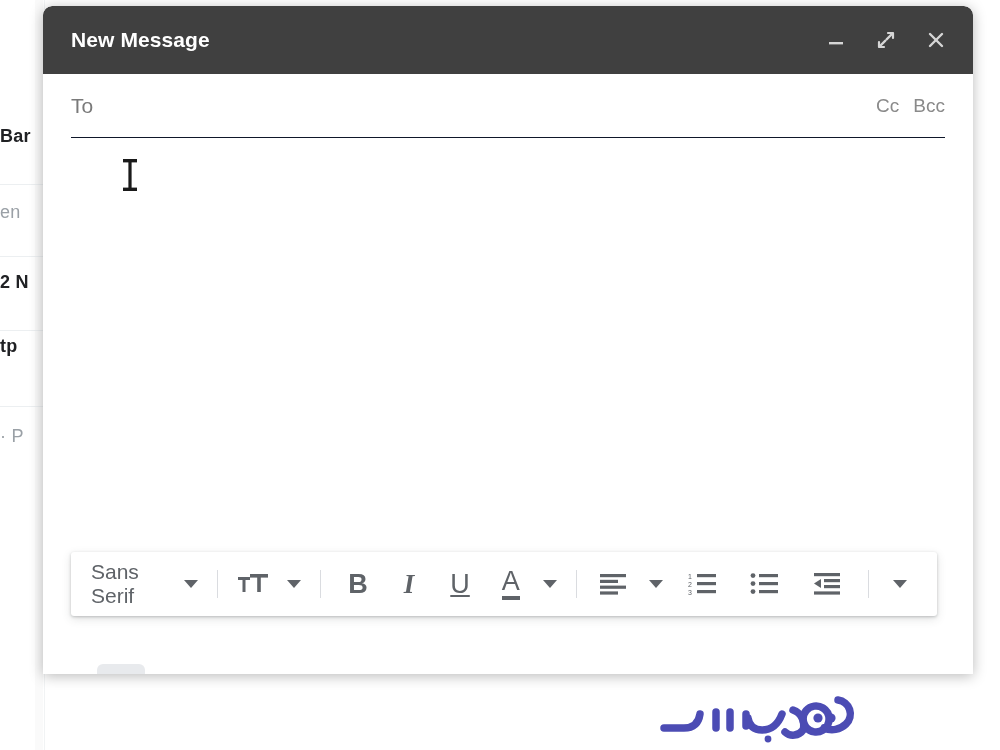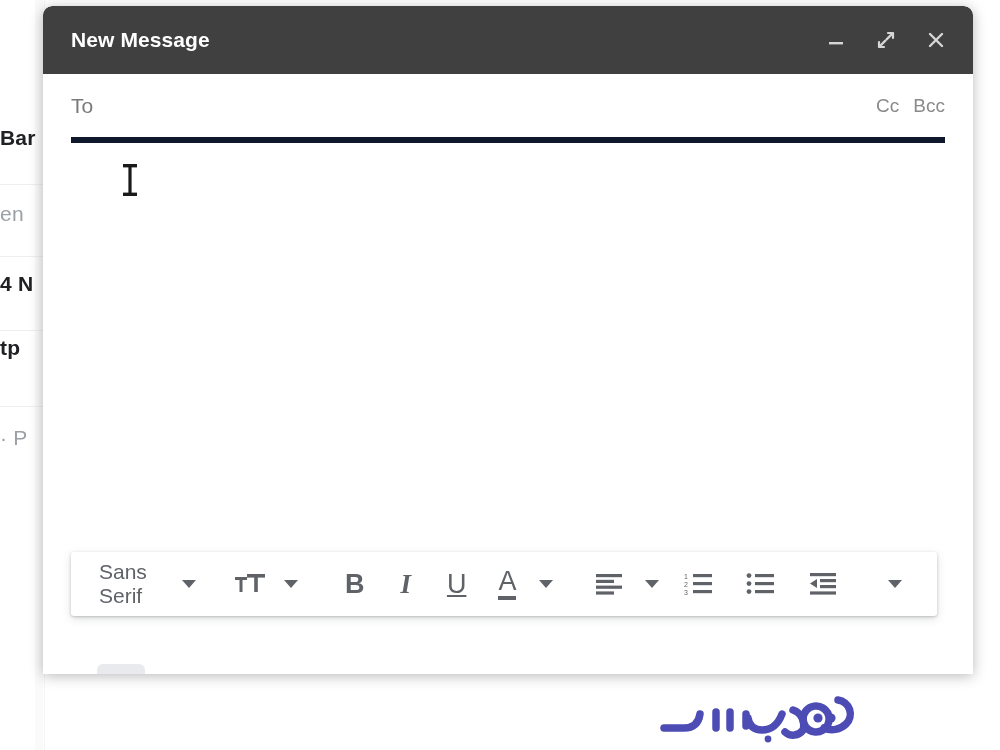--- a/index.html
+++ b/index.html
@@ -33,21 +33,21 @@
     position: absolute;
     left: 0;
     width: 44px;
     height: 1px;
     background: #eceff1;
   }
   .bg-text {
     position: absolute;
     left: 0;
     white-space: nowrap;
-    font-size: 21px;
+    font-size: 18px;
     letter-spacing: .2px;
   }
   .bg-text.bold { font-weight: 700; color: #202124; }
   .bg-text.light { font-weight: 400; color: #9aa0a6; text-align: center; }
   .bg-vline {
     position: absolute;
     top: 0;
     width: 1px;
     height: 750px;
     background: #f1f3f4;
@@ -105,21 +105,21 @@
     cursor: pointer;
     color: #d6d6d6;
   }
   .hdr-btn svg { display: block; }
 
   
   .field-row {
     position: relative;
     height: 63px;
     margin: 0 28px;
-    border-bottom: 6px solid #0f172a;
+    border-bottom: 1px solid #0f172a;
     display: flex;
     align-items: center;
   }
   .field-label {
     font-size: 21px;
     color: #7a7a7a;
     font-weight: 400;
   }
   .ccbcc {
     margin-left: auto;
@@ -152,21 +152,21 @@
     position: absolute;
     left: 28px;
     top: 546px;
     width: 866px;
     height: 64px;
     background: #ffffff;
     border-radius: 3px;
     box-shadow: 0 1px 3px rgba(60,64,67,0.28), 0 3px 10px rgba(60,64,67,0.15);
     display: flex;
     align-items: center;
-    padding: 0 24px;
+    padding: 0 16px;
     box-sizing: border-box;
     gap: 0;
   }
   .fmt-item {
     display: flex;
     align-items: center;
     justify-content: center;
     height: 44px;
     cursor: pointer;
     color: #5f6368;
@@ -262,21 +262,21 @@
 
   <div class="bg-list">
     <div class="bg-vline" style="left:44px"></div>
     <div class="bg-scroll"></div>
     <div class="bg-rowline" style="top:184px"></div>
     <div class="bg-rowline" style="top:256px"></div>
     <div class="bg-rowline" style="top:330px"></div>
     <div class="bg-rowline" style="top:406px"></div>
     <div class="bg-text bold" style="top:126px">Bar</div>
     <div class="bg-text light" style="top:202px">en</div>
-    <div class="bg-text bold" style="top:272px">4 N</div>
+    <div class="bg-text bold" style="top:272px">2 N</div>
     <div class="bg-text bold" style="top:336px">tp</div>
     <div class="bg-text light" style="top:426px">· P</div>
   </div>
 
   <div class="compose">
 
     <div class="compose-header">
       <div class="compose-title">New Message</div>
       <div class="hdr-actions">
         <div class="hdr-btn">

